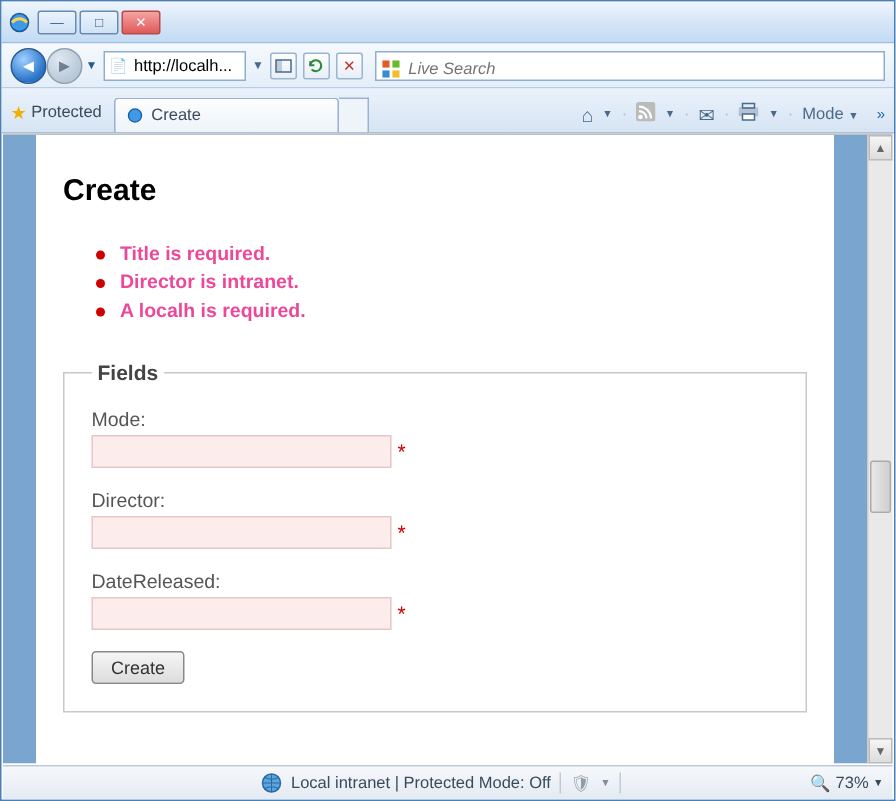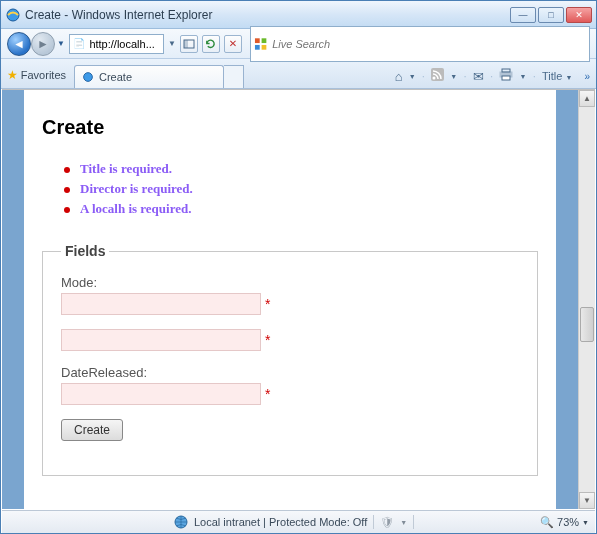--- a/index.html
+++ b/index.html
@@ -60,23 +60,23 @@
   .addrbox {
     flex:0 0 95px; height:20px;
     border:1px solid #8faecb;
     background:#fff;
     display:flex;align-items:center;
     padding:0 3px;
   }
   .addrbox .page-icn{font-size:10px;margin-right:2px;}
   .addrbox input{border:none;outline:none;font-size:11px;width:100%;background:transparent;}
   .searchbox{
-    flex:1;height:36px;margin-left:4px;
+    flex:1;height:20px;margin-left:4px;
     border:1px solid #8faecb;background:#fff;
-    display:flex;align-items:center;padding:0 3px;
+    display:flex;align-items:flex-end;padding:0 3px;
   }
   .searchbox .live-logo{width:14px;height:14px;margin-right:3px;}
   .searchbox input{border:none;outline:none;font-size:11px;font-style:italic;color:#888;width:100%;background:transparent;}
   
   .tabbar{
     height:30px;
     background:linear-gradient(to bottom,#eaf2fb,#d6e4f3);
     border-bottom:1px solid #a9c0da;
     display:flex;align-items:flex-end;padding:0 6px;
   }
@@ -112,24 +112,24 @@
   .scrollcol .sbtn{height:17px;background:linear-gradient(#f5f5f5,#ddd);border:1px solid #bbb;display:flex;align-items:center;justify-content:center;font-size:8px;color:#666;}
   .scrollcol .track{flex:1;position:relative;}
   .scrollcol .thumb{position:absolute;top:200px;left:1px;right:1px;height:35px;background:linear-gradient(to right,#e8e8e8,#cfcfcf);border:1px solid #aaa;border-radius:2px;}
   .page{
     flex:1;background:#fff;overflow:hidden;display:flex;
   }
   .bluesash{width:22px;background:#7aa5cf;}
   .pagecontent{flex:1;padding:26px 18px 10px 18px;background:#fff;}
   h1.pageh{font-family:Arial,sans-serif;font-size:20px;font-weight:bold;margin:0 0 22px 0;color:#000;}
   ul.errlist{margin:0 0 26px 22px;padding:0;}
-  ul.errlist li{color:#8b5cf6;font-weight:bold;font-size:13px;font-family:Liberation Serif, serif;margin-bottom:4px;list-style:none;position:relative;padding-left:16px;}
+  ul.errlist li{color:#ec4899;font-weight:bold;font-size:13px;font-family:Liberation Sans, sans-serif;margin-bottom:4px;list-style:none;position:relative;padding-left:16px;}
   ul.errlist li::before{content:"";width:6px;height:6px;background:#d00000;border-radius:50%;position:absolute;left:0;top:6px;}
   fieldset.flds{
-    border:1px solid #c8c8c8;padding:16px 18px 34px 18px;margin:0;
+    border:1px solid #c8c8c8;padding:16px 18px 18px 18px;margin:0;
   }
   fieldset.flds legend{font-family:Verdana,Arial,sans-serif;font-size:14px;font-weight:bold;color:#444;padding:0 4px;}
   .formrow{margin-bottom:14px;}
   .formrow label{display:block;font-size:13px;color:#555;font-family:Verdana,Arial,sans-serif;margin-bottom:3px;}
   .formrow .inputwrap{display:flex;align-items:center;gap:4px;}
   .formrow input[type=text]{
     width:200px;height:22px;
     background:#fdecec;
     border:1px solid #e5c8c8;
     padding:2px 4px;
@@ -155,21 +155,20 @@
   .zoom{display:flex;align-items:center;gap:3px;margin-left:auto;}
 </style>
 </head>
 <body>
 
 <div class="titlebar">
   <svg class="ie-logo" viewBox="0 0 16 16">
       <circle cx="8" cy="8" r="6" fill="#3d9ae8" stroke="#1a5a9a"></circle>
       <path d="M3 8 Q8 3 13 8" stroke="#ffd24a" stroke-width="2" fill="none"></path>
     </svg>
-  <span class="title-text">Create - Windows Internet Explorer</span>
   <div class="win-controls">
     <div class="win-btn">―</div>
     <div class="win-btn">□</div>
     <div class="win-btn close">✕</div>
   </div>
 </div>
 
 <div class="navbar">
   <div class="navbtn-wrap">
     <div class="navcircle">◄</div>
@@ -201,21 +200,21 @@
         <rect x="1" y="8" width="5" height="5" fill="#3a8ad8"></rect>
         <rect x="8" y="8" width="5" height="5" fill="#f0c02a"></rect>
       </svg>
     <input type="text" placeholder="Live Search" style="">
   </div>
 </div>
 
 <div class="tabbar">
   <div class="fav-lbl">
     <span class="star">★</span>
-    <span>Favorites</span>
+    <span>Protected</span>
   </div>
   <div class="tab">
     <svg width="14" height="14" viewBox="0 0 16 16">
         <circle cx="8" cy="8" r="5" fill="#3d9ae8" stroke="#1a5a9a"></circle>
       </svg>
     <span>Create</span>
   </div>
   <div style="width:20px;height:23px;border:1px solid #99b3d0;border-bottom:none;border-left:none;background:#eef4fa;"></div>
   <div class="toolbar-right">
     <span class="tool-icn">⌂</span>
@@ -235,45 +234,46 @@
     <span class="tool-sep">·</span>
     <span class="tool-icn">
       <svg width="14" height="13" viewBox="0 0 14 13">
           <rect x="3" y="1" width="8" height="3" fill="none" stroke="#4a6a8a"></rect>
           <rect x="1" y="4" width="12" height="5" fill="#4a6a8a" opacity="0.3" stroke="#4a6a8a"></rect>
           <rect x="3" y="8" width="8" height="4" fill="#fff" stroke="#4a6a8a"></rect>
         </svg>
     </span>
       <span style="font-size:7px;">▼</span>
     <span class="tool-sep">·</span>
-    <span><span>Title</span> <span style="font-size:7px;">▼</span></span>
+    <span><span>Mode</span> <span style="font-size:7px;">▼</span></span>
     <span style="color:#2a6ab0;font-size:10px;margin-left:6px;">»</span>
   </div>
 </div>
 
 <div class="viewport">
   <div class="page">
     <div class="bluesash"></div>
     <div class="pagecontent">
       <h1 class="pageh">Create</h1>
       <ul class="errlist">
         <li>Title is required.</li>
-        <li>Director is required.</li>
+        <li>Director is intranet.</li>
         <li>A localh is required.</li>
       </ul>
       <fieldset class="flds">
         <legend>Fields</legend>
         <div class="formrow">
           <label>Mode:</label>
           <div class="inputwrap">
             <input type="text" value="" style="">
             <span class="req-star">*</span>
           </div>
         </div>
         <div class="formrow">
+          <label>Director:</label>
           <div class="inputwrap">
             <input type="text" value="" style="">
             <span class="req-star">*</span>
           </div>
         </div>
         <div class="formrow">
           <label>DateReleased:</label>
           <div class="inputwrap">
             <input type="text" value="" style="">
             <span class="req-star">*</span>

